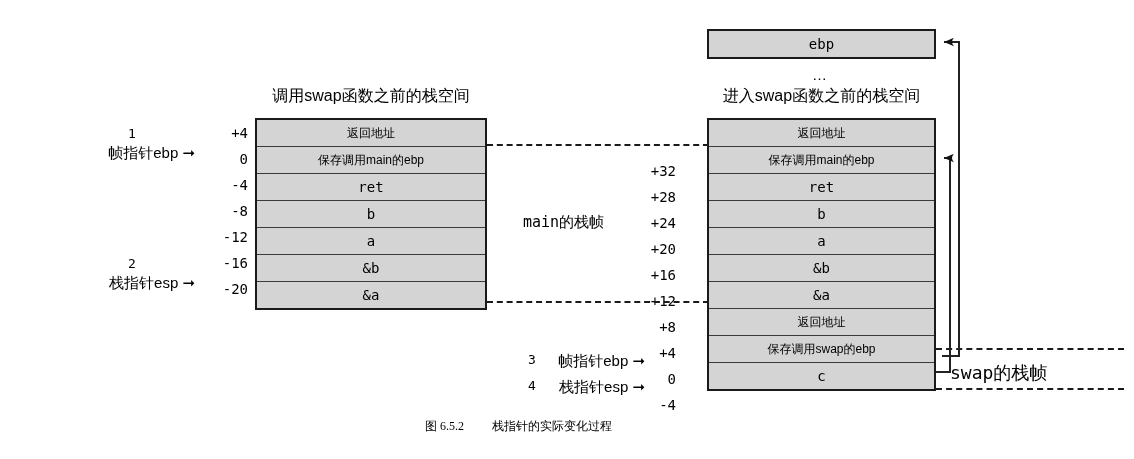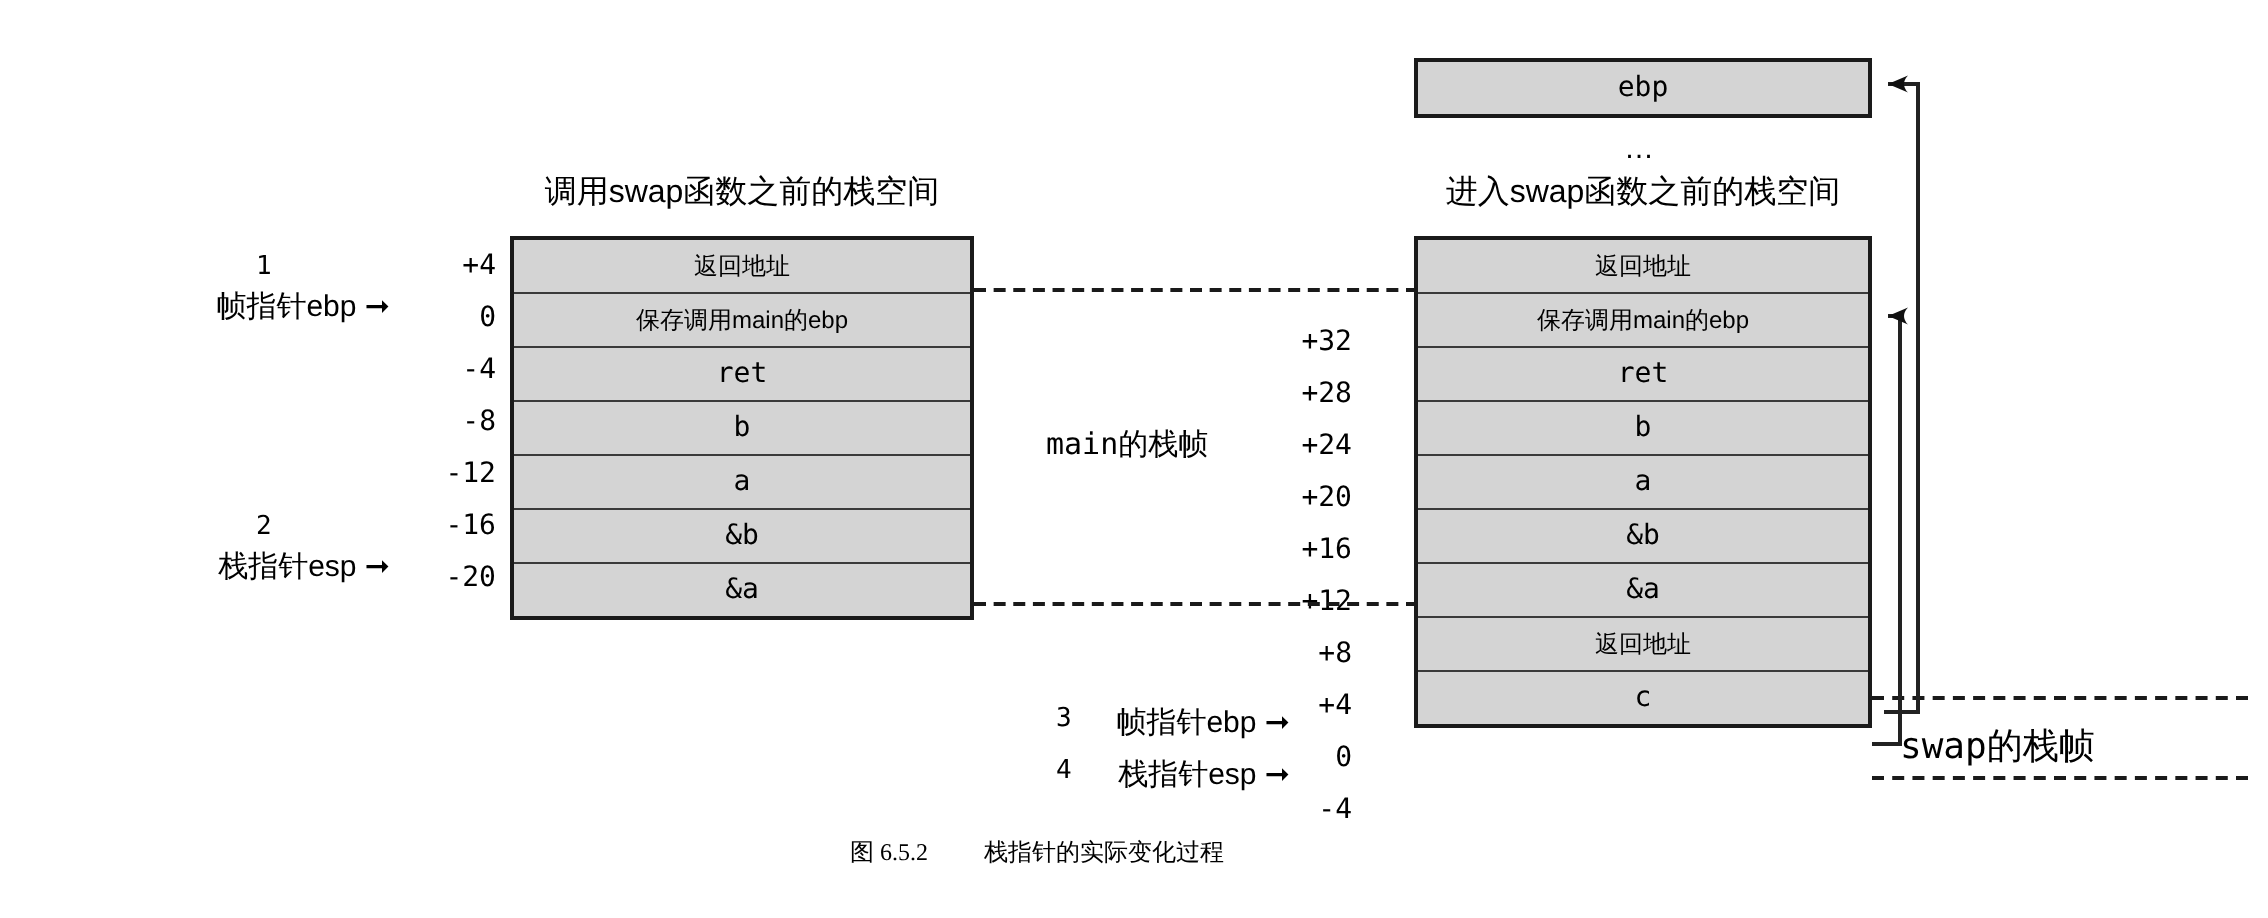--- a/index.html
+++ b/index.html
@@ -106,20 +106,21 @@
 
 <div class="stack" style="left:707px;top:118px;width:229px;">
   <div class="row cjk">返回地址</div>
   <div class="row cjk">保存调用main的ebp</div>
   <div class="row mono">ret</div>
   <div class="row mono">b</div>
   <div class="row mono">a</div>
   <div class="row mono">&amp;b</div>
   <div class="row mono">&amp;a</div>
   <div class="row cjk">返回地址</div>
+  <div class="row cjk">保存调用swap的ebp</div>
   <div class="row mono">c</div>
 </div>
 
 <div class="idx" style="left:528px;top:352px;">3</div>
 <div class="ptr" style="left:480px;top:352px;width:165px;text-align:right;">
   <span>帧指针ebp</span>
   <span class="arrowglyph">➞</span>
 </div>
 
 <div class="idx" style="left:528px;top:378px;">4</div>

